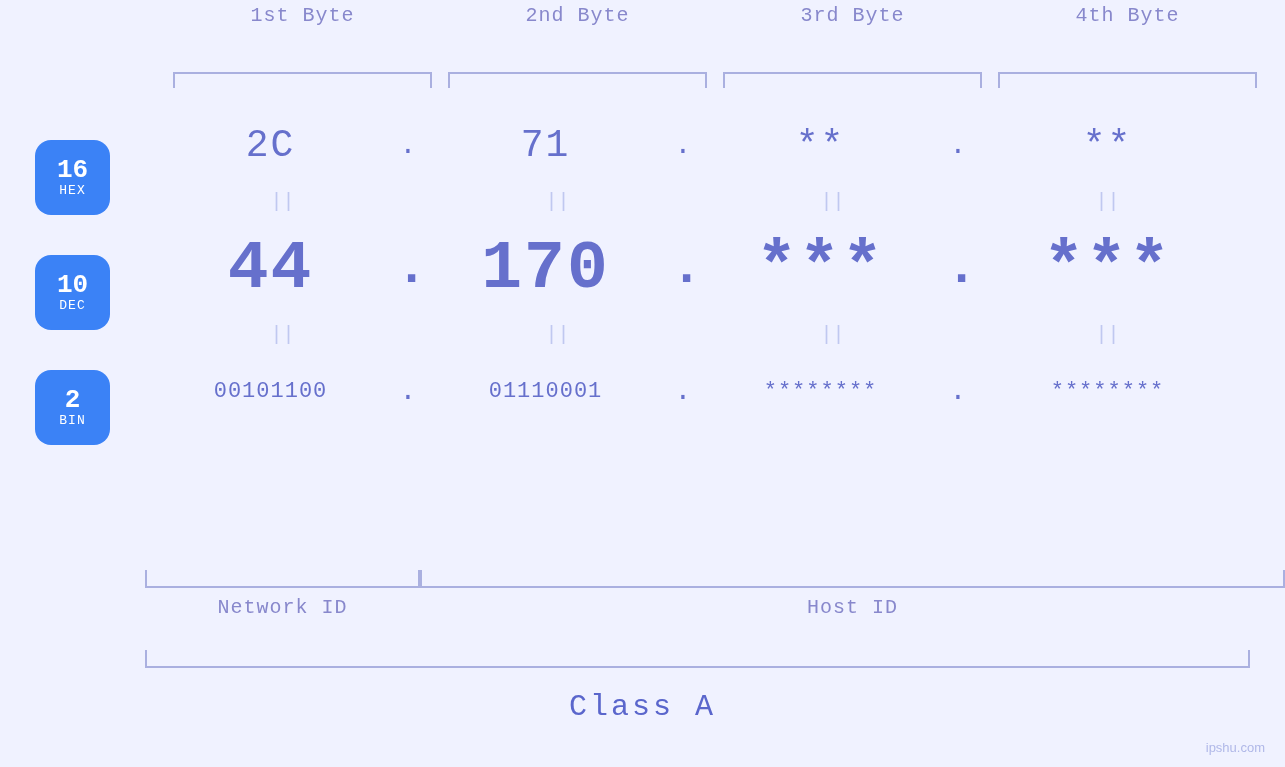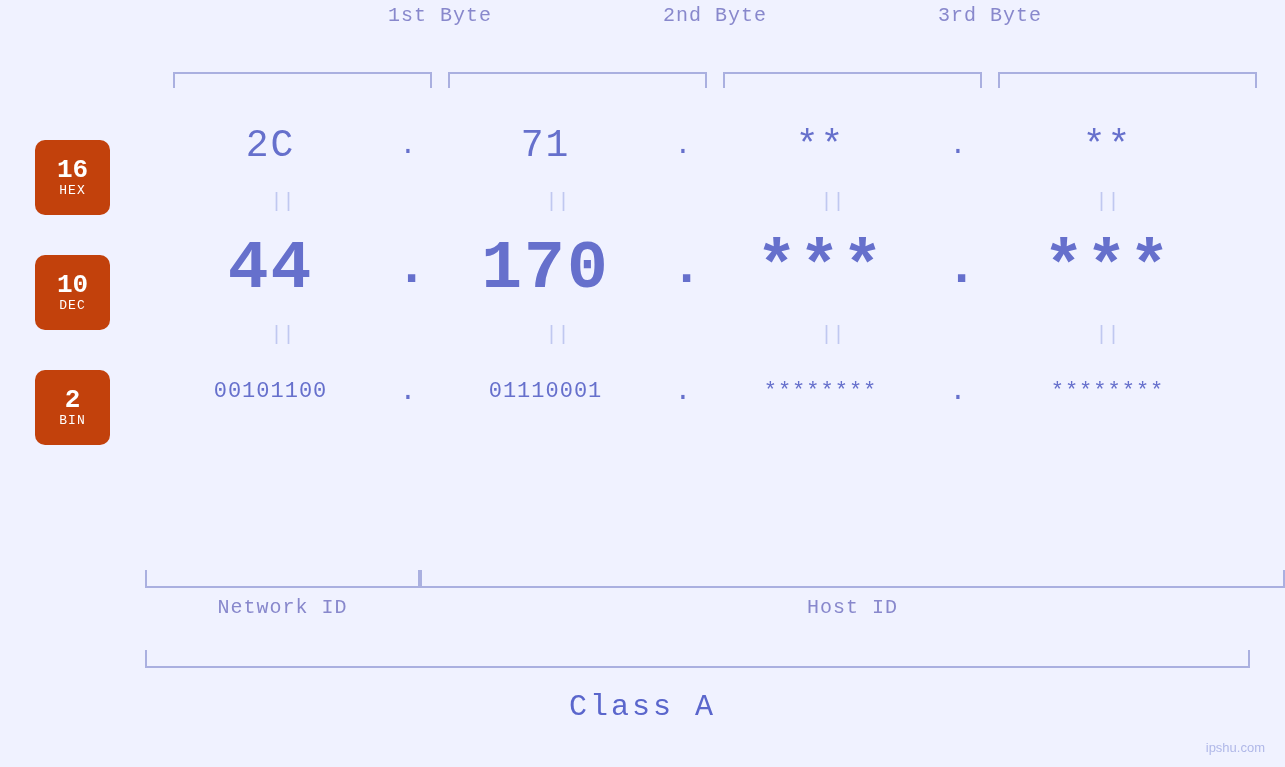--- a/index.html
+++ b/index.html
@@ -94,23 +94,23 @@
       width: 145px;
       display: flex;
       flex-direction: column;
       align-items: center;
       justify-content: space-around;
       padding-top: 20px;
       gap: 0;
     }
 
     .base-badge {
-      background: #c2410c;
+      background: #3b82f6;
       color: white;
-      border-radius: 10px;
+      border-radius: 16px;
       width: 75px;
       height: 75px;
       display: flex;
       flex-direction: column;
       align-items: center;
       justify-content: center;
       margin: 20px 0;
     }
 
     .base-badge .base-num {
@@ -305,20 +305,21 @@
 </head>
 <body>
 
 <div class="page-container">
 
   <div class="byte-headers">
     <div class="byte-header-spacer"></div>
     <div class="byte-header">1st Byte</div>
     <div class="byte-header">2nd Byte</div>
     <div class="byte-header">3rd Byte</div>
+    <div class="byte-header">4th Byte</div>
   </div>
 
   <div class="bracket-row">
     <div class="bracket-spacer"></div>
     <div class="bracket">
       <div class="bracket-line"></div>
     </div>
     <div class="bracket">
       <div class="bracket-line"></div>
     </div>

